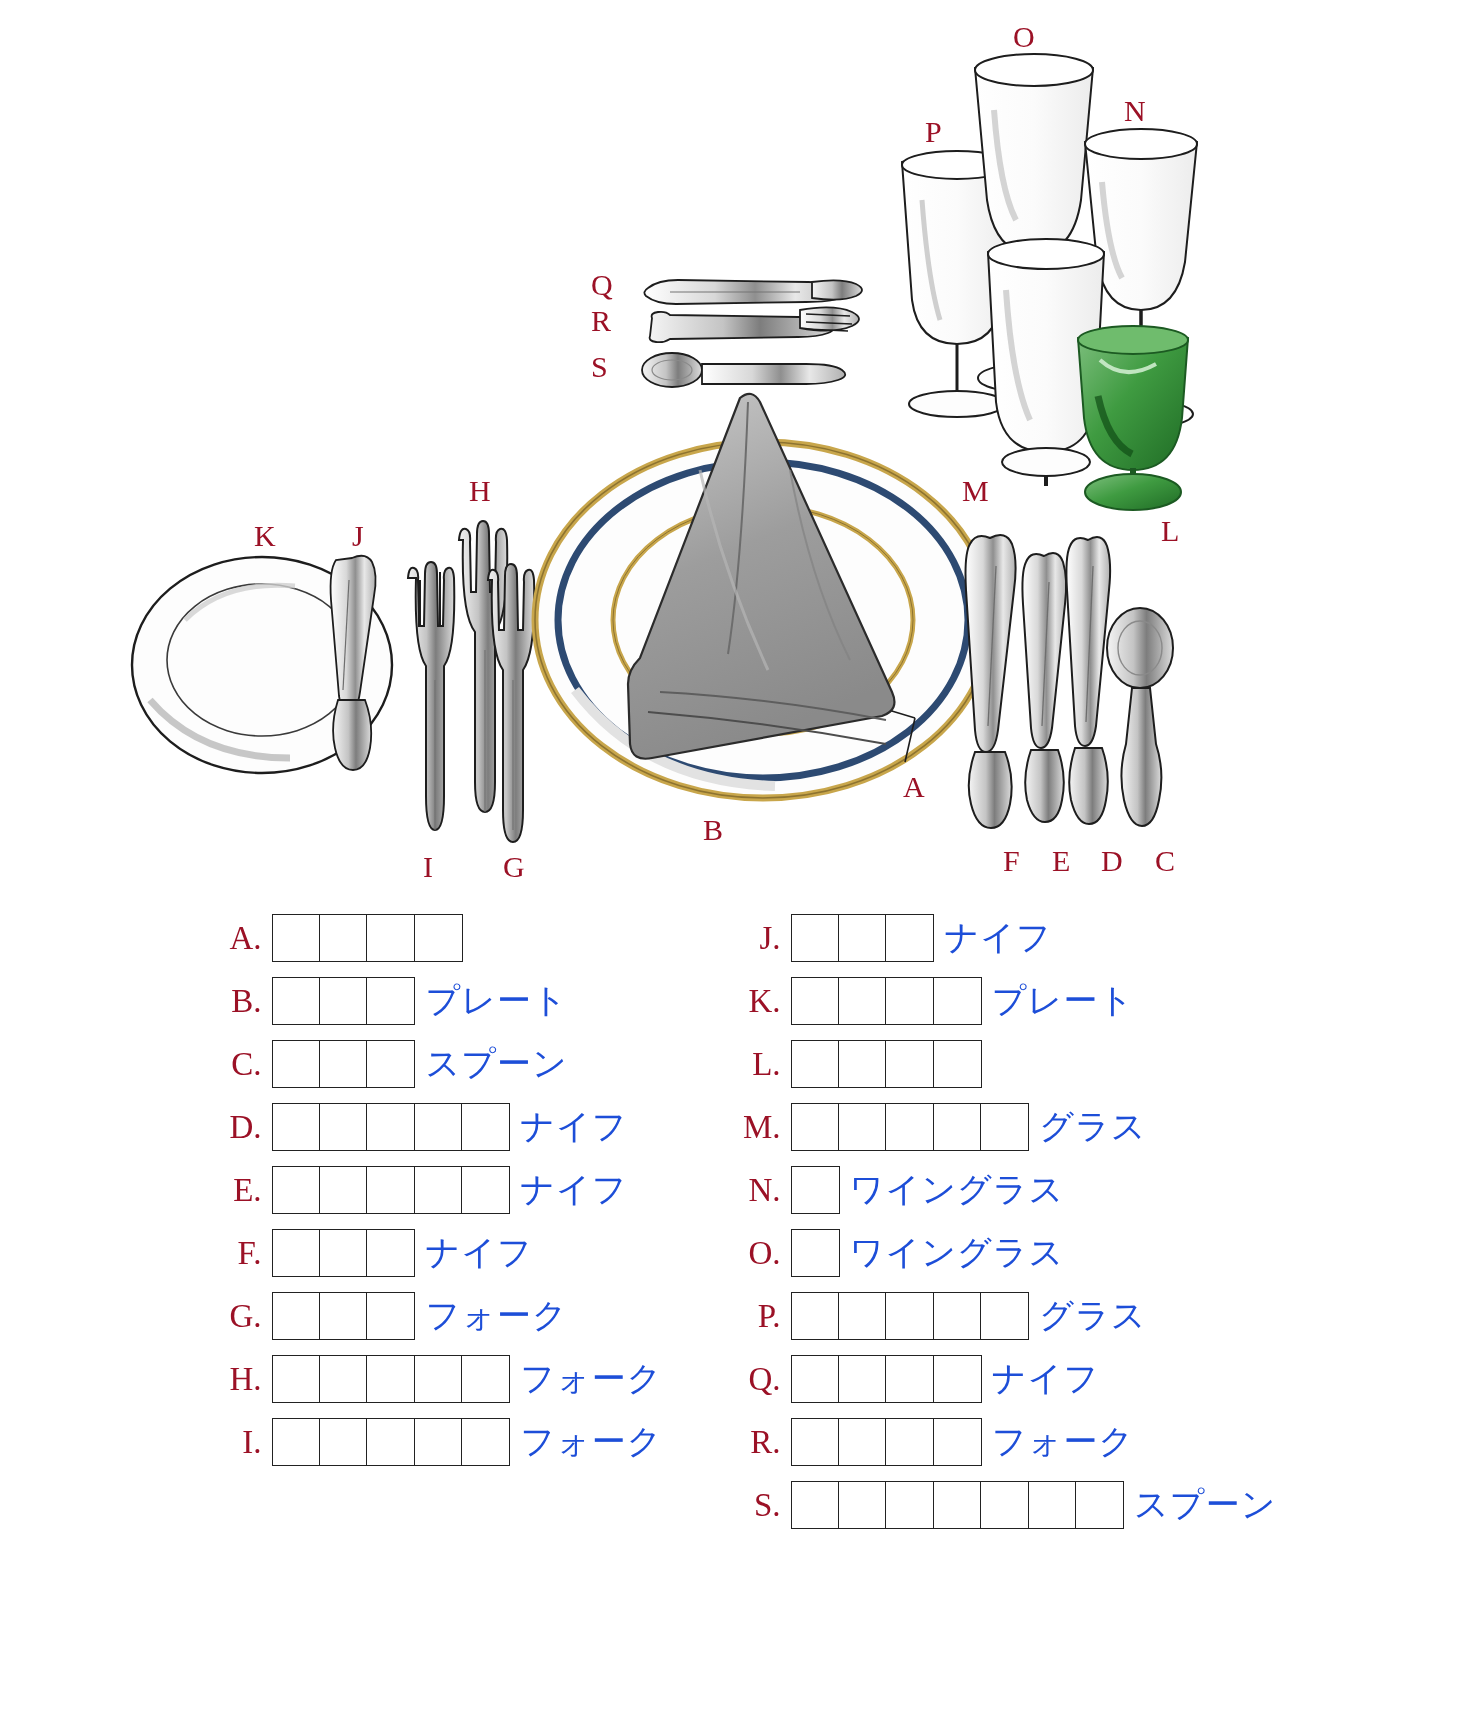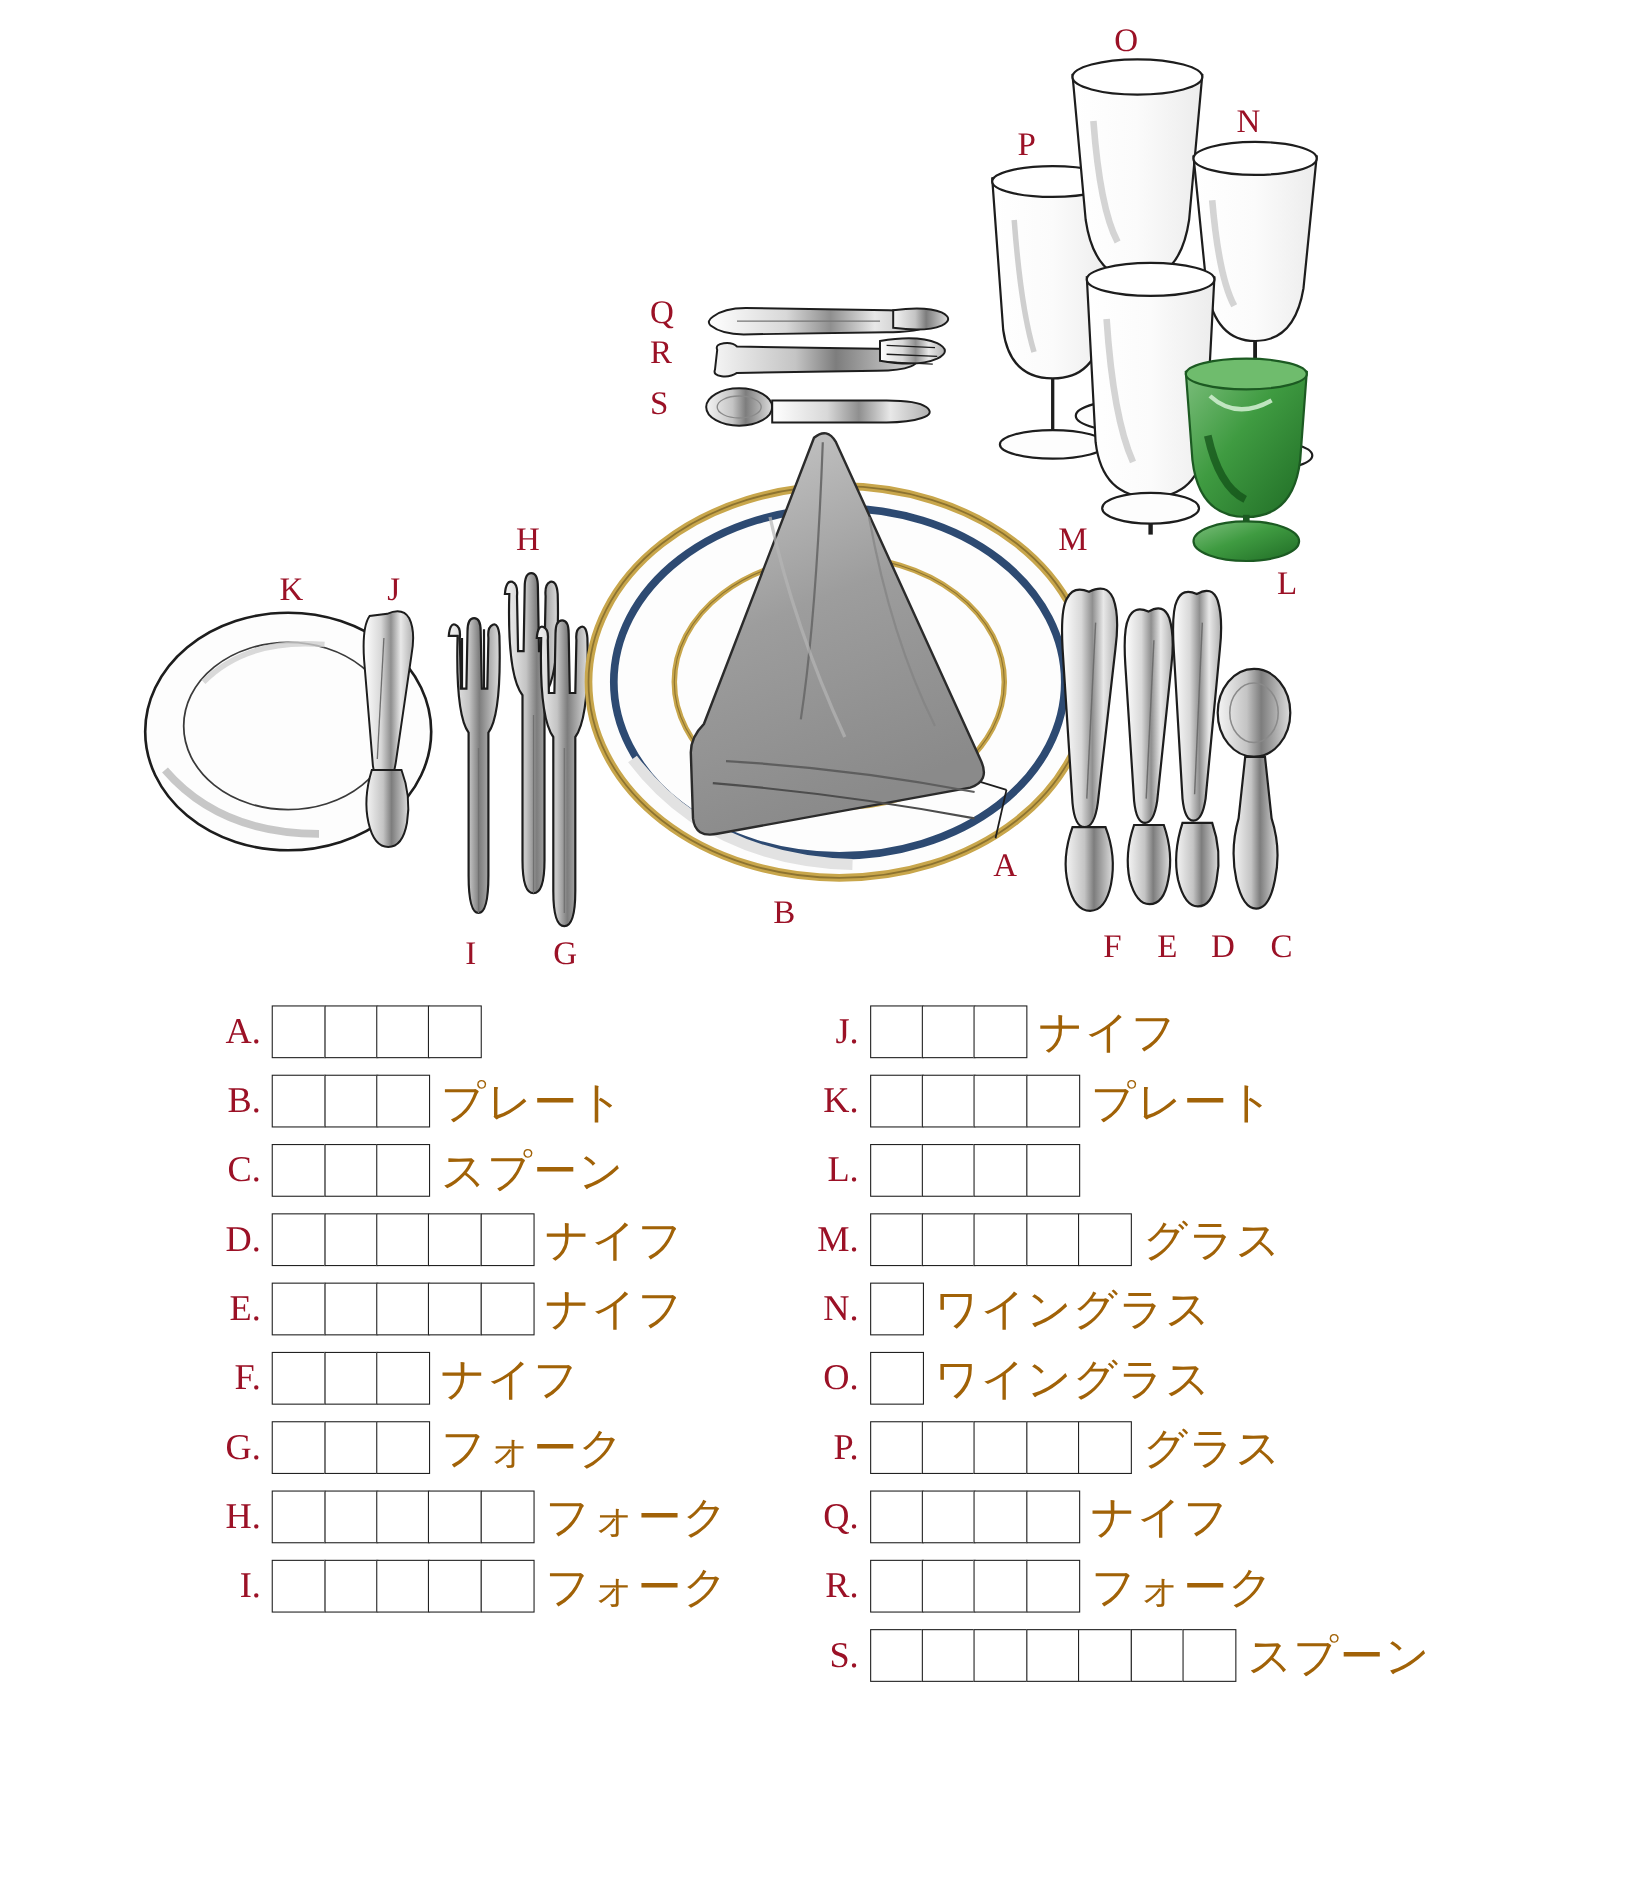--- a/index.html
+++ b/index.html
@@ -13,21 +13,21 @@
 
   
   .worksheet{position:relative;width:1480px;height:auto;padding-top:10px;}
   .cols{display:flex;justify-content:center;gap:60px;}
   .col{display:flex;flex-direction:column;gap:17px;}
   .row{display:flex;align-items:center;height:46px;}
   .rowletter{color:#9b1126;font-size:33px;font-family:"Liberation Serif",serif;width:58px;text-align:right;padding-right:10px;}
   .boxes{display:flex;}
   .bx{width:47px;height:46px;border:1.6px solid #222;margin-left:-1.6px;background:#fff;}
   .bx:first-child{margin-left:0;}
-  .suffix{font-family:"Liberation Sans",sans-serif;font-size:40px;margin-left:10px;color:#a16207;letter-spacing:1px;}
+  .suffix{font-family:"Liberation Sans",sans-serif;font-size:34px;margin-left:10px;color:#1d4ed8;letter-spacing:1px;}
   .colA{align-items:flex-start;}
   .colB{align-items:flex-start;}
 </style>
 </head>
 <body>
 
 <div class="illustration">
 
   <svg class="art" viewBox="0 0 1480 905">
     <defs>

